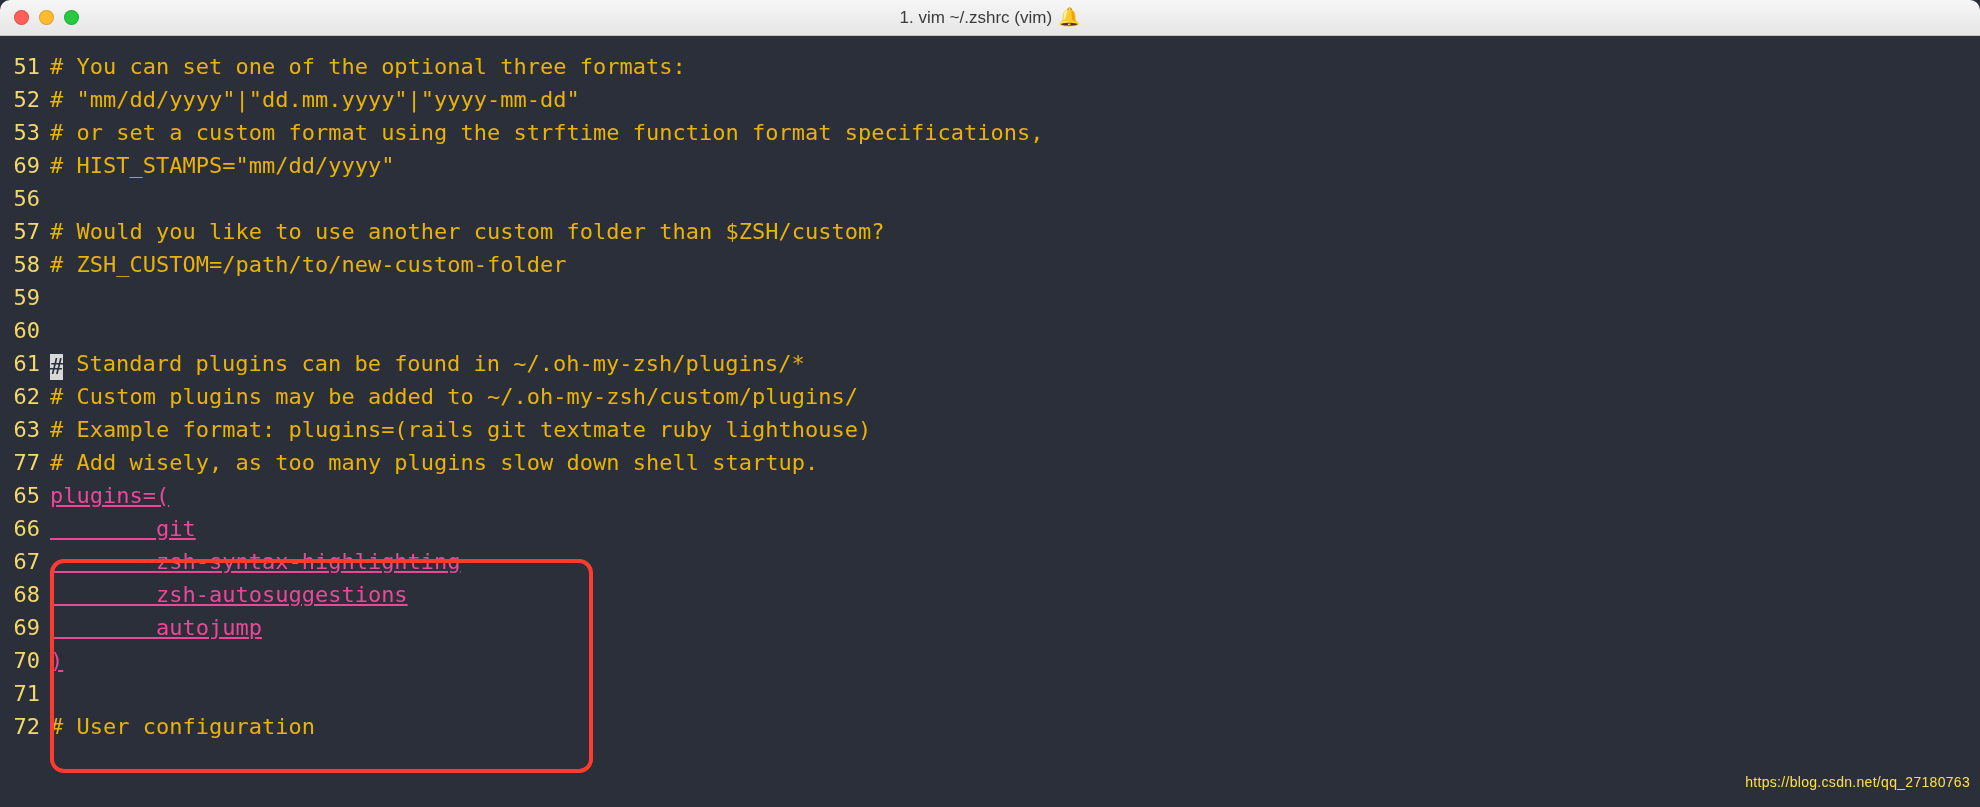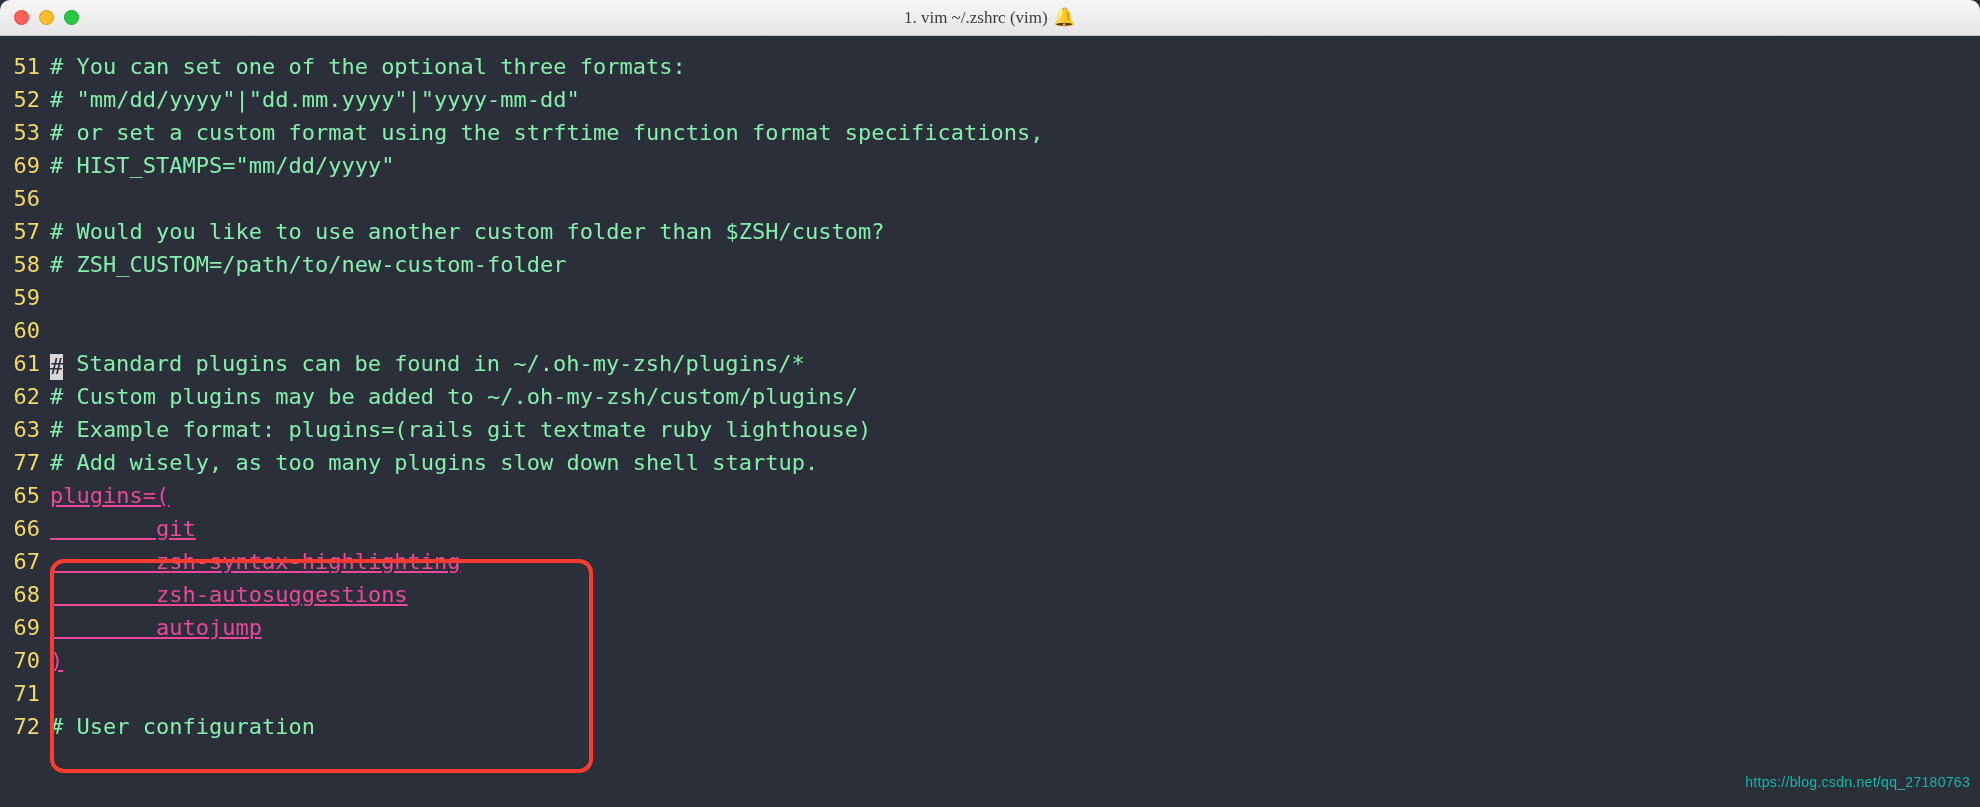--- a/index.html
+++ b/index.html
@@ -40,21 +40,20 @@
     position: absolute;
     left: 0; right: 0;
     text-align: center;
     color: #3b3b3b;
     font-size: 17px;
     display: flex;
     justify-content: center;
     align-items: center;
     gap: 6px;
     pointer-events: none;
-    font-family: Liberation Serif, serif;
   }
   .bell-icon { color: #e0a400; font-size: 18px; pointer-events: none; }
 
   
   .editor {
     height: calc(807px - 36px);
     background: #2b2f3a;
     position: relative;
     padding-top: 14px;
   }
@@ -70,21 +69,21 @@
     padding-right: 10px;
     color: #f3d96a;
     flex-shrink: 0;
     user-select: none;
   }
   .code {
     white-space: pre;
     color: #eaeaea;
     position: relative;
   }
-  .comment { color: #86efac; margin-top: 20px; }
+  .comment { color: #eab308; margin-top: 20px; }
   .txt { color: #ec4899; text-decoration: underline; }
 
   .cursor-block {
     display: inline-block;
     width: 13px; height: 26px;
     background: #d8d8d8;
     color: #2b2f3a !important;
     vertical-align: -3px;
     text-align: center;
     line-height: 26px;
@@ -96,21 +95,21 @@
     border-radius: 14px;
     pointer-events: none;
   }
 
   .watermark {
     position: absolute;
     right: 10px;
     bottom: 8px;
     font-family: Arial, sans-serif;
     font-size: 14px;
-    color: #14b8a6;
+    color: #fde047;
     letter-spacing: 0.3px;
   }
 </style>
 </head>
 <body>
 
 <div class="titlebar">
   <div class="traffic-lights">
     <div class="tl tl-close"></div>
     <div class="tl tl-min"></div>

